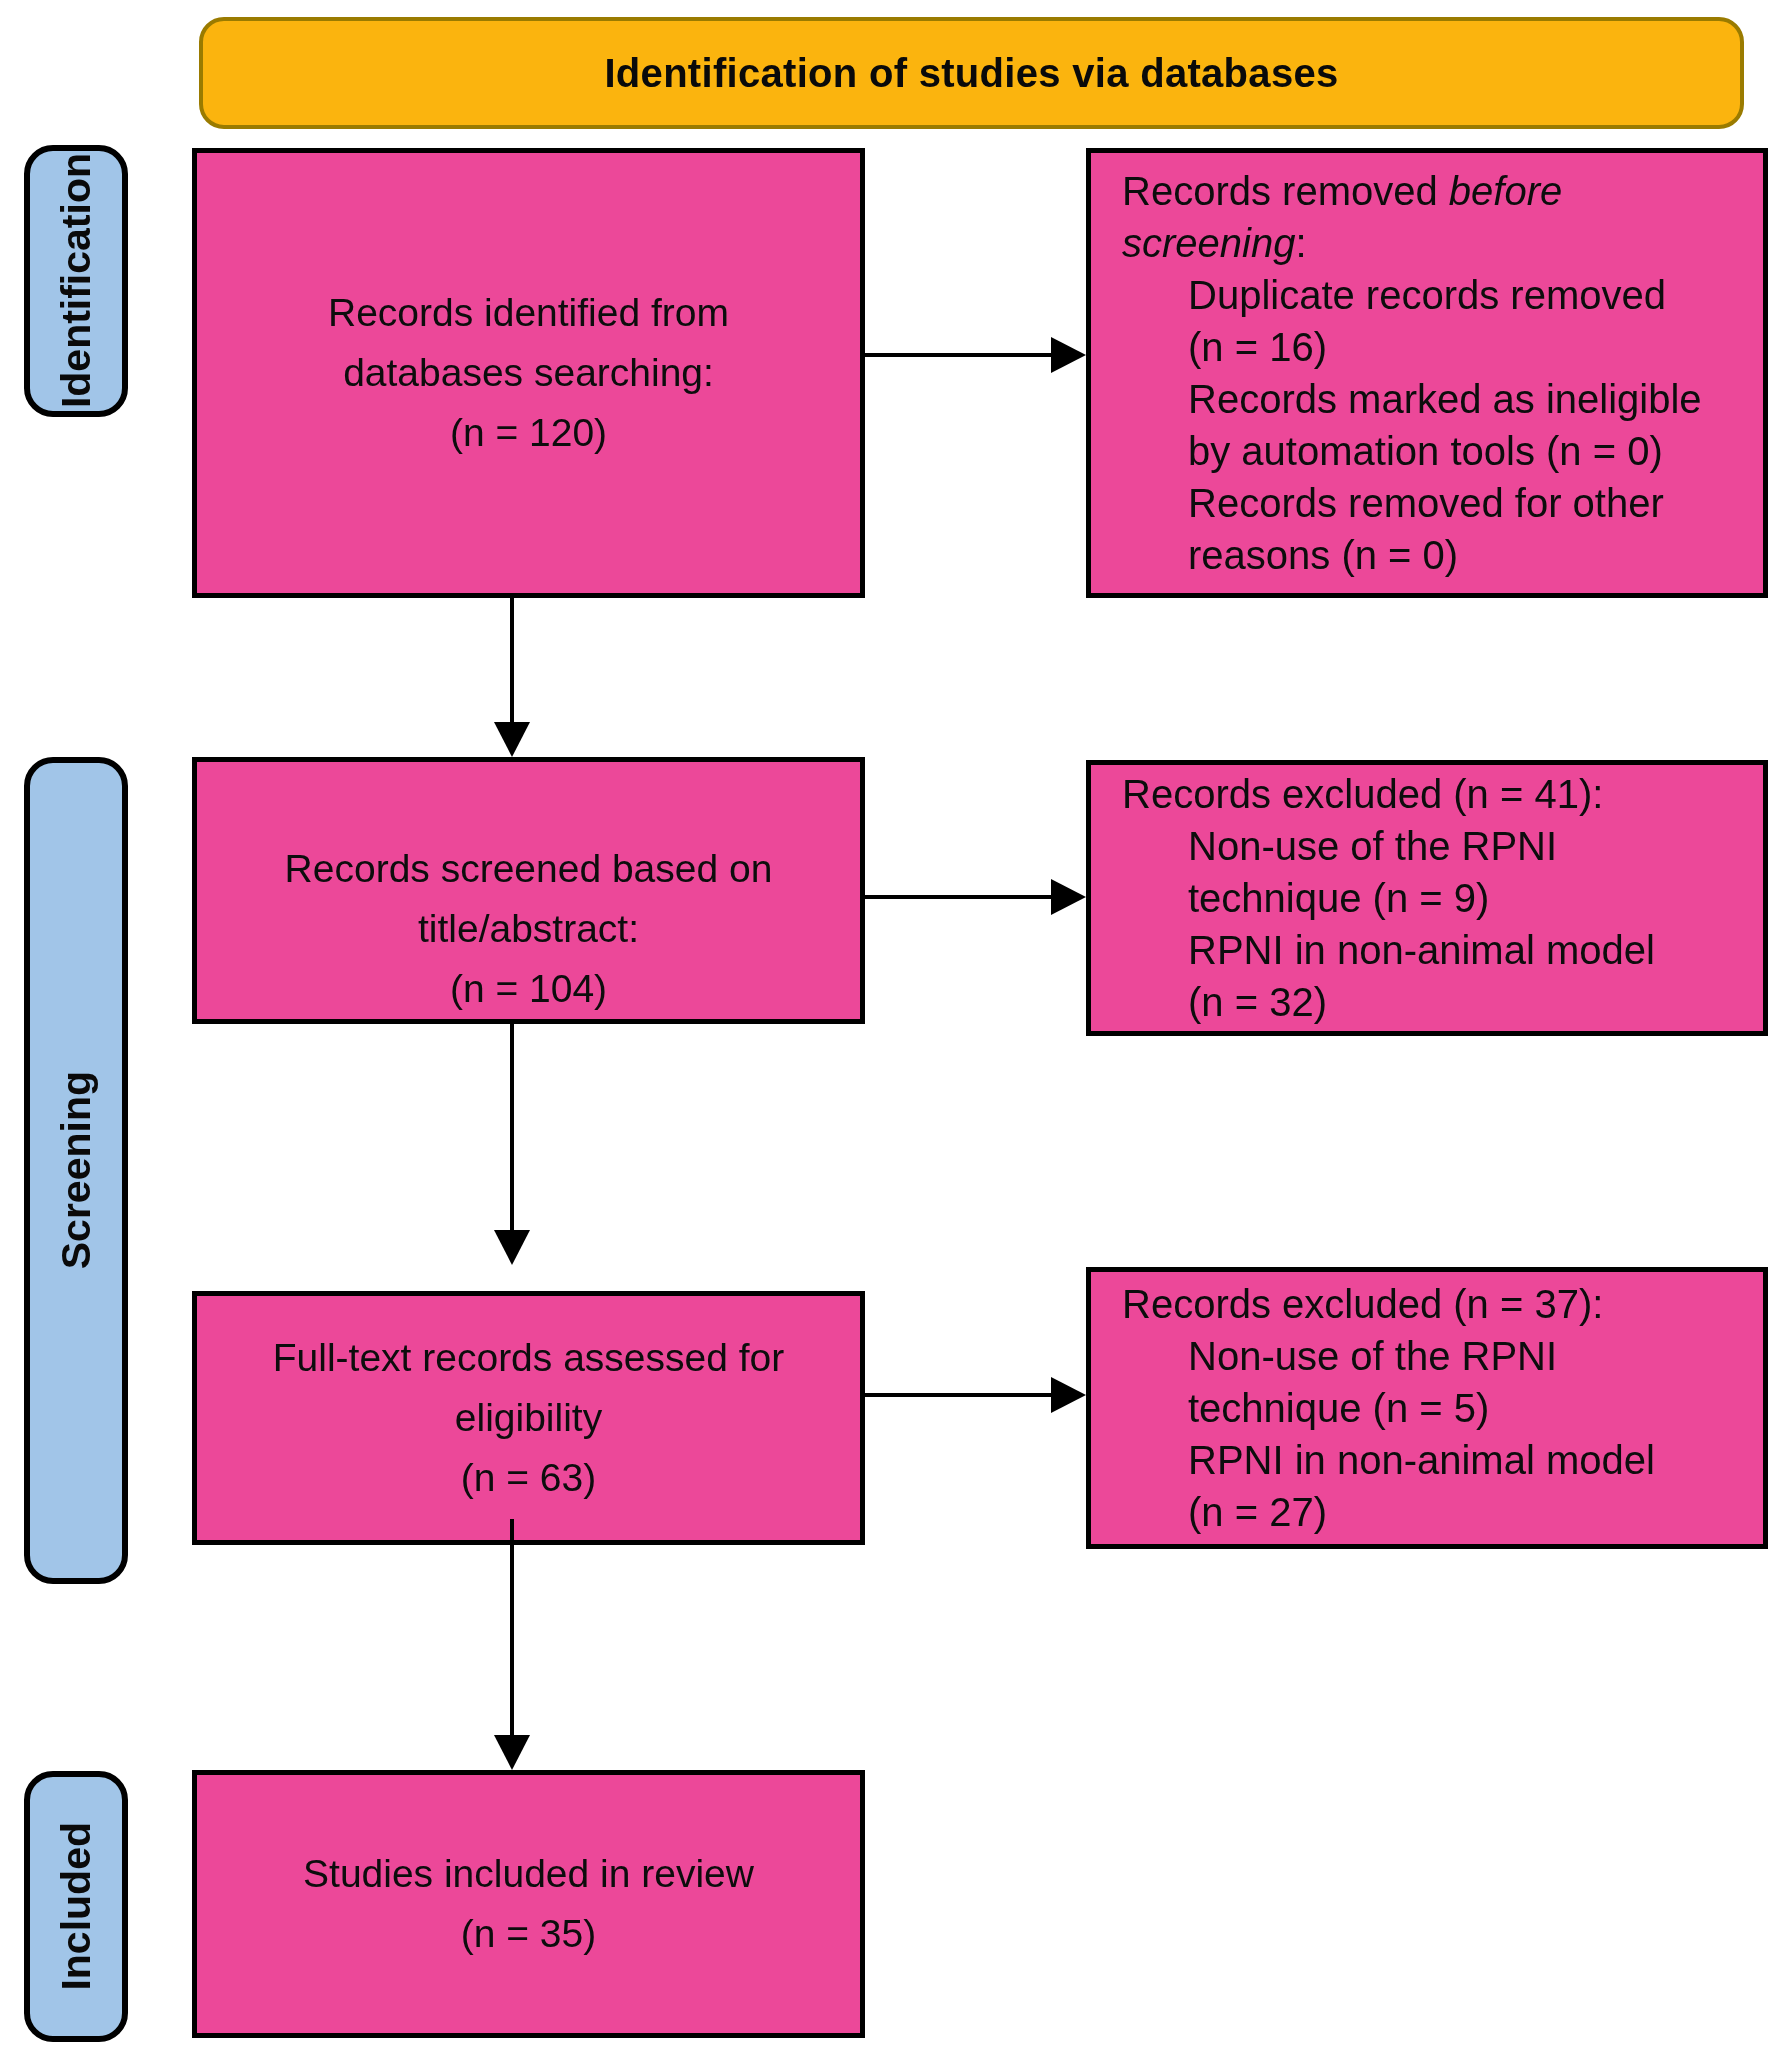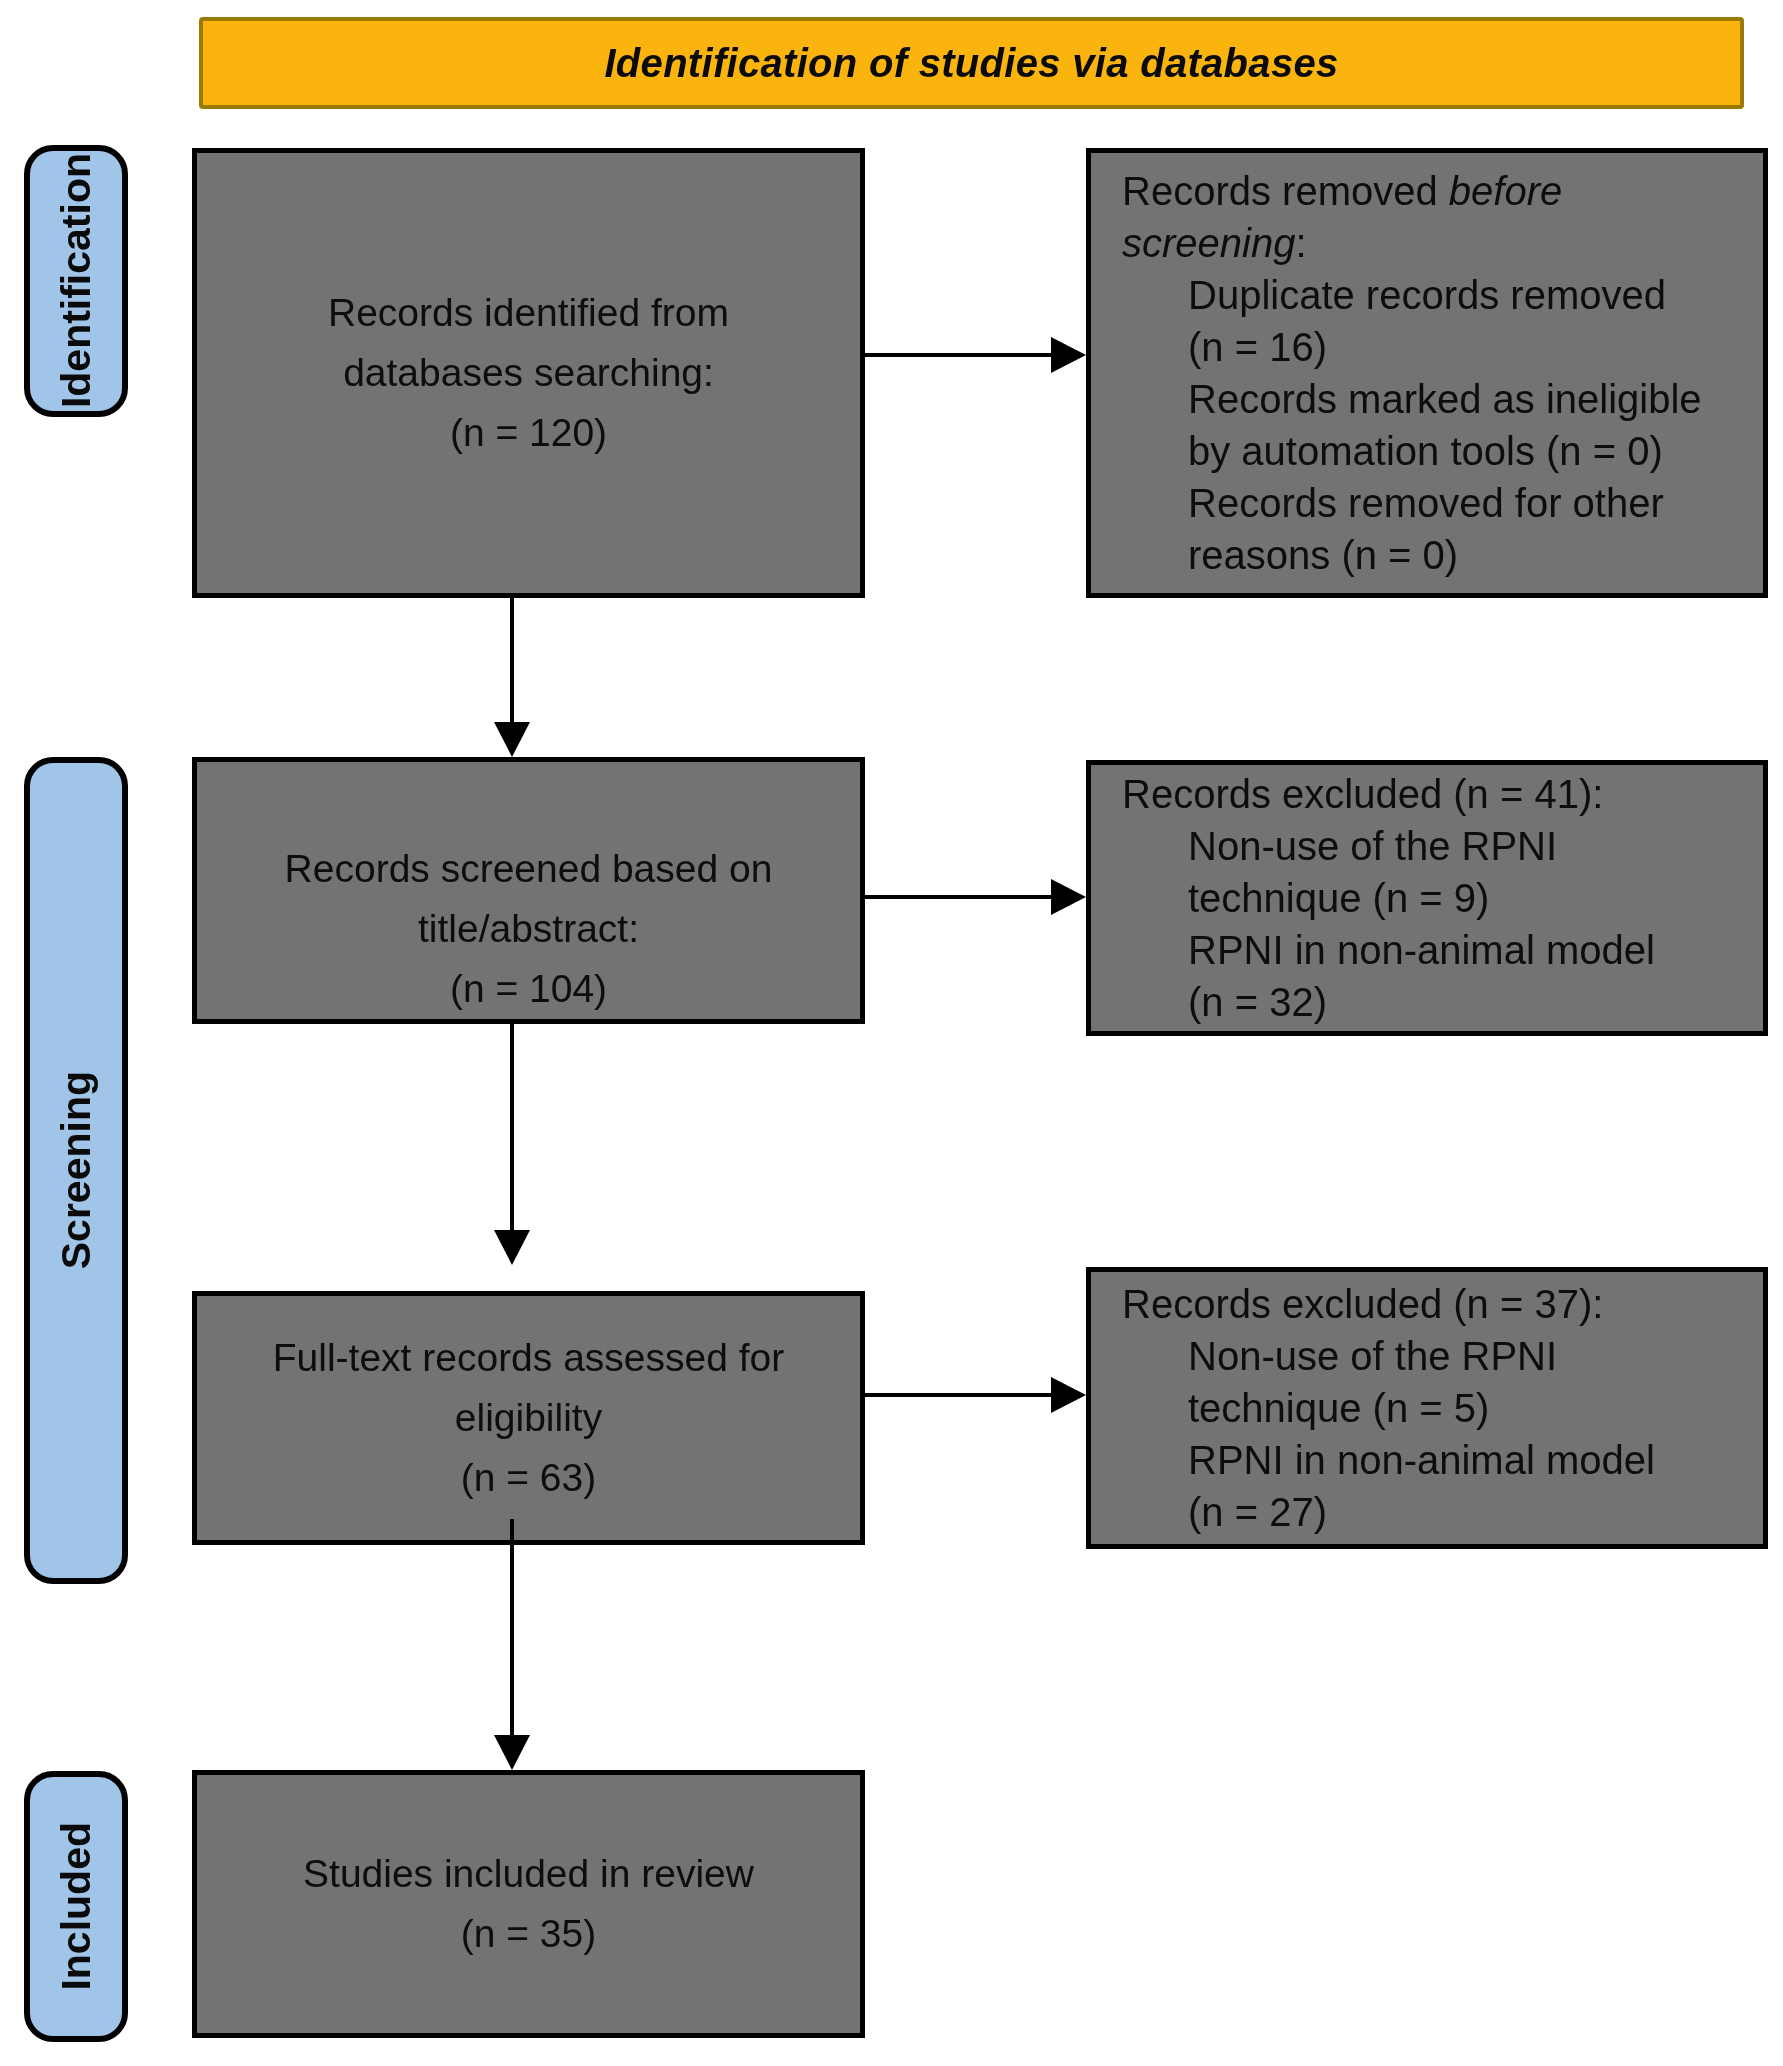--- a/index.html
+++ b/index.html
@@ -12,26 +12,26 @@
     width: 1783px;
     height: 2066px;
     background: #ffffff;
     overflow: hidden;
   }
 
   
   .banner {
     position: absolute;
     left: 199px; top: 17px;
-    width: 1545px; height: 92px;
+    width: 1545px; height: 112px;
     background: var(--banner-fill, #FBB40E);
     border: 4.2px solid var(--banner-border, #9A7B00);
-    border-radius: 4px;
+    border-radius: 25px;
     box-sizing: border-box;
-    display: flex; align-items: center; justify-content: center; font-style: italic;
+    display: flex; align-items: center; justify-content: center;
   }
   .banner-title {
     font-size: 40px; font-weight: bold; letter-spacing: 0.3px;
     color: #0a0a0a;
   }
 
   
   .stage {
     position: absolute;
     left: 24px; width: 104px;
@@ -48,21 +48,21 @@
     writing-mode: vertical-rl;
     transform: rotate(180deg);
     font-size: 41px; font-weight: bold;
     color: #0a0a0a;
     white-space: nowrap;
   }
 
   
   .fbox {
     position: absolute;
-    background: #737373;
+    background: #ec4899;
     border: 5.4px solid #000000;
     box-sizing: border-box;
     display: flex; flex-direction: column; justify-content: center;
   }
   .lbox { left: 192px; width: 673px; align-items: center; text-align: center; }
   .rbox { left: 1086px; width: 682px; align-items: stretch; text-align: left; padding: 0 31px; }
 
   .box-identified { top: 148px;  height: 450px; }
   .box-screened   { top: 757px; height: 267px; justify-content: flex-end; }
   .box-fulltext   { top: 1291px; height: 254px; }

